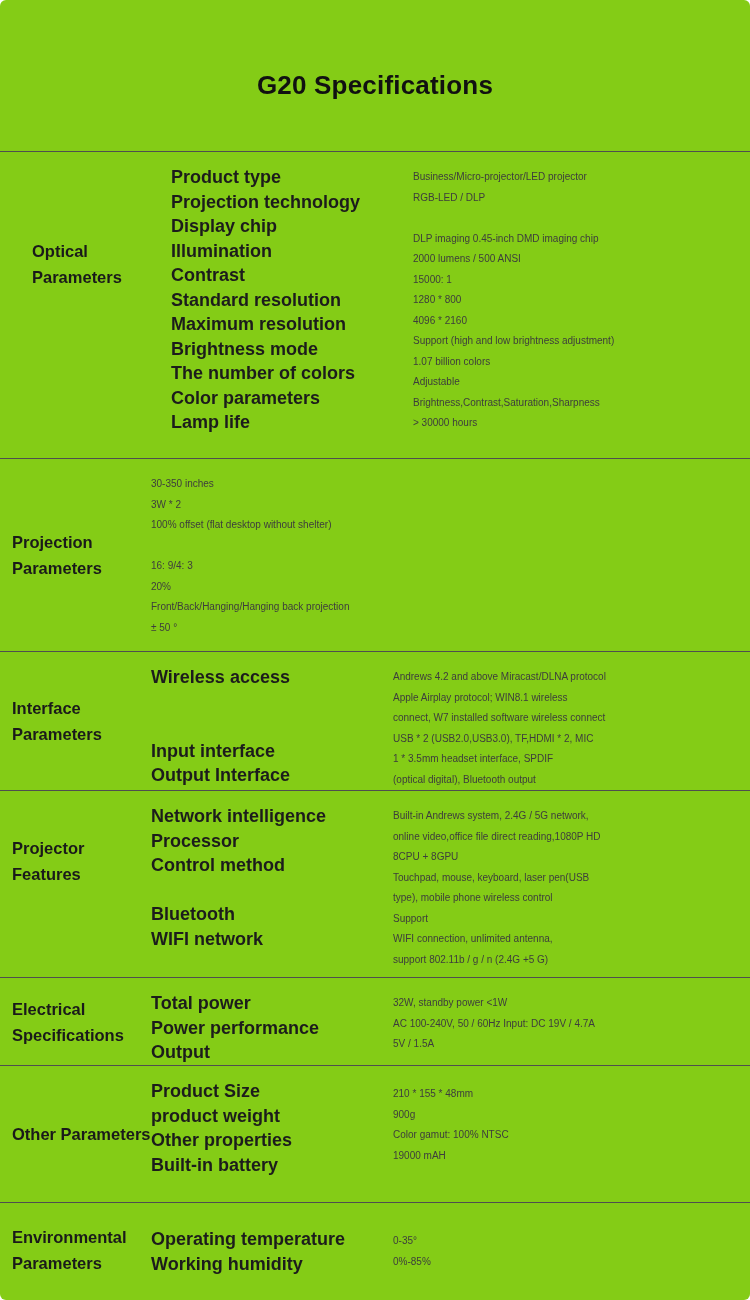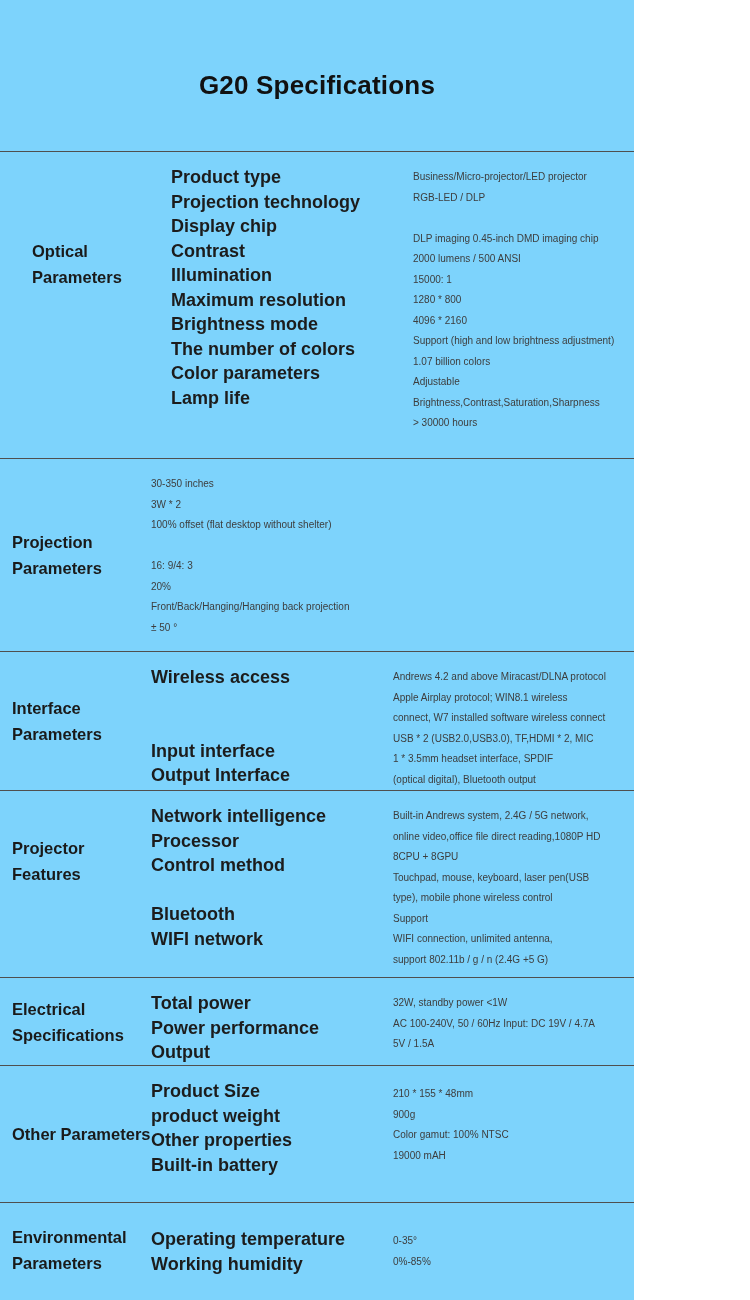--- a/index.html
+++ b/index.html
@@ -3,25 +3,26 @@
 <meta charset="utf-8">
 <style>
   html, body {
     margin: 0;
     padding: 0;
     background: #ffffff;
     font-family: "Liberation Sans", "DejaVu Sans", sans-serif;
   }
   .page {
     position: relative;
-    width: 634px;
+    width: 750px;
     height: 1300px;
-    background: #7dd3fc;
+    background: #84cc16;
     overflow: hidden;
     color: #1a1a1a;
+    border-radius: 6px;
   }
   .title {
     padding-top: 70px;
     text-align: center;
     font-size: 26px;
     font-weight: bold;
     color: #111111;
     letter-spacing: 0.2px;
   }
   .spec-table {
@@ -91,22 +92,23 @@
   <div class="title">G20 Specifications</div>
 
   <div class="spec-table">
 
     <section class="spec-section sec-optical">
       <div class="col-name">Optical Parameters</div>
       <div class="col-labels">
           <div class="line">Product type</div>
           <div class="line">Projection technology</div>
           <div class="line">Display chip</div>
+          <div class="line">Illumination</div>
           <div class="line">Contrast</div>
-          <div class="line">Illumination</div>
+          <div class="line">Standard resolution</div>
           <div class="line">Maximum resolution</div>
           <div class="line">Brightness mode</div>
           <div class="line">The number of colors</div>
           <div class="line">Color parameters</div>
           <div class="line">Lamp life</div>
         </div>
       <div class="col-values">
           <div class="line">Business/Micro-projector/LED projector</div>
           <div class="line">RGB-LED / DLP</div>
           <div class="line">&nbsp;</div>

